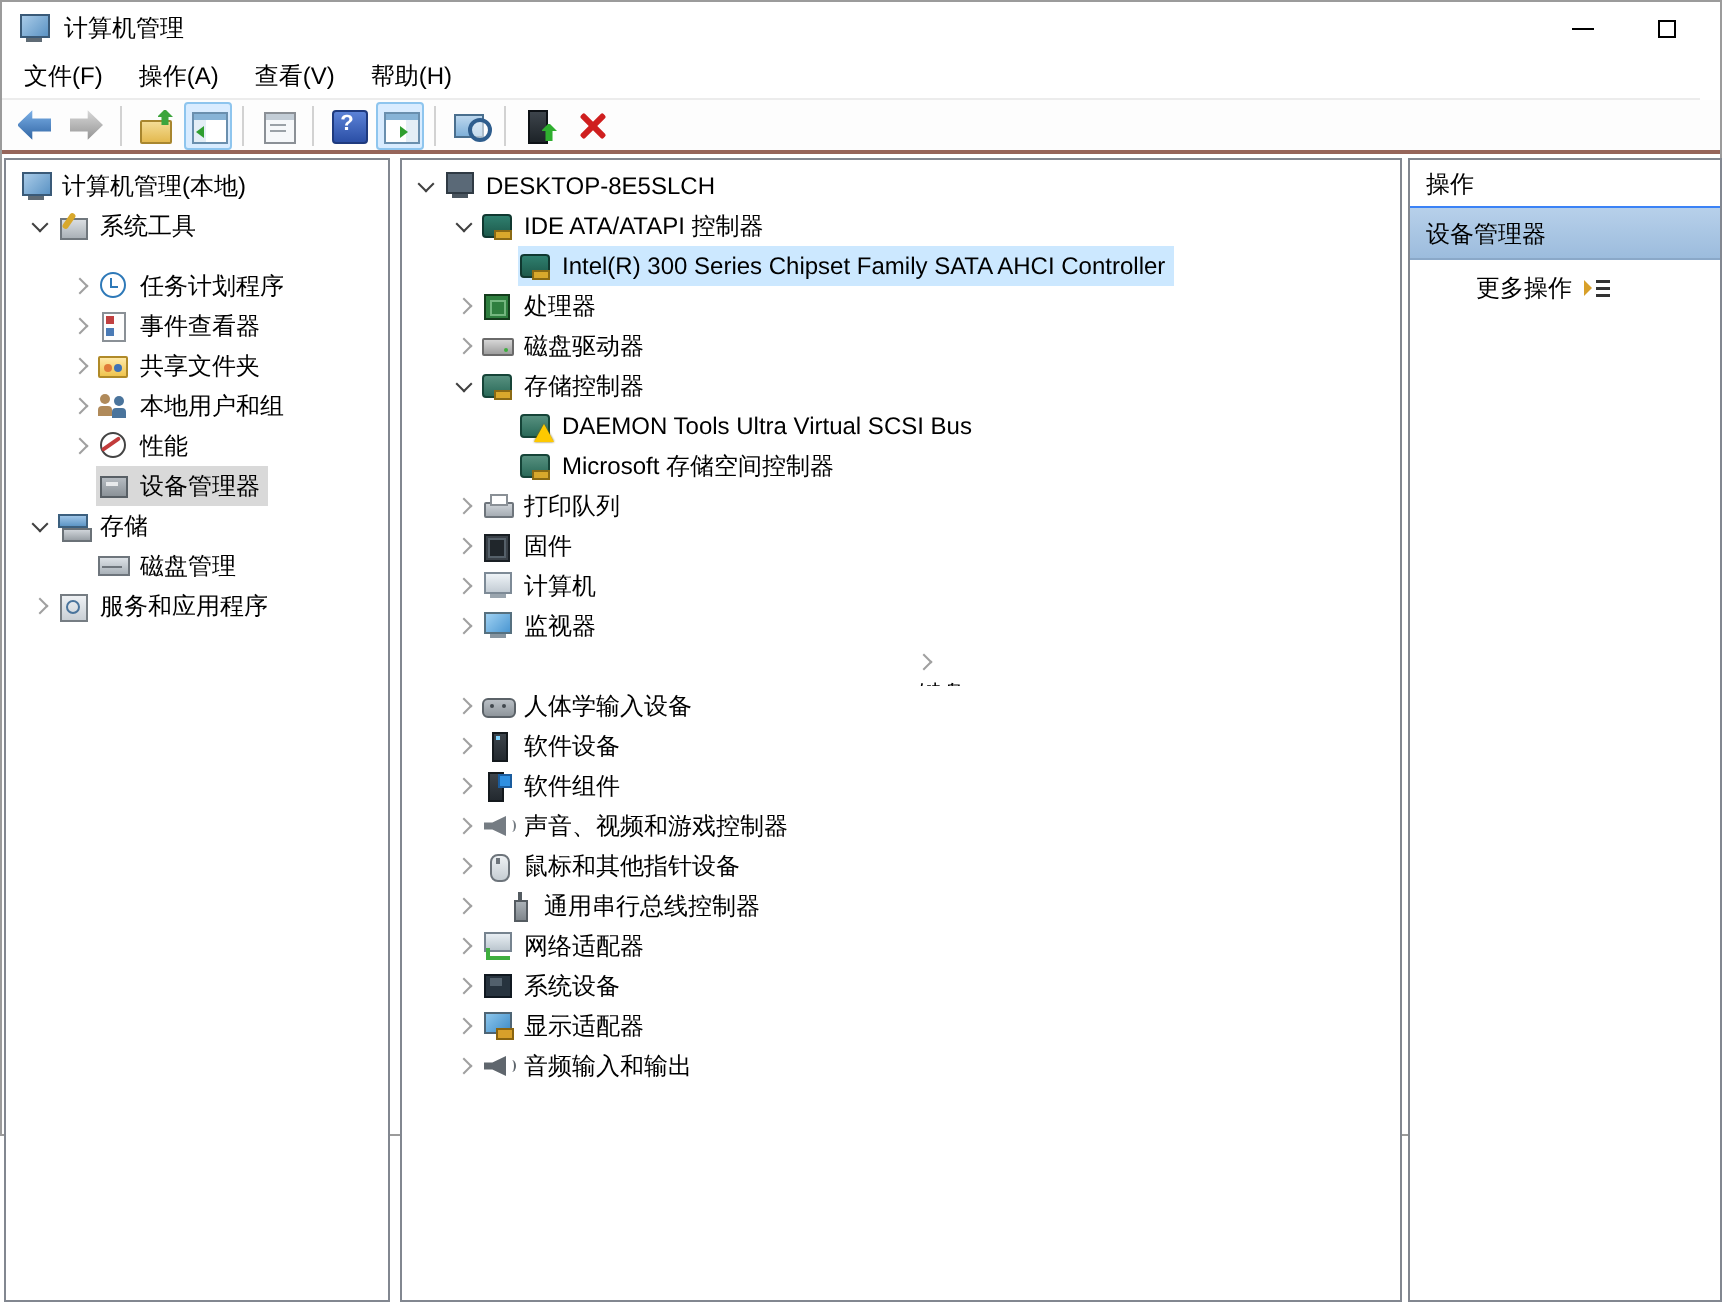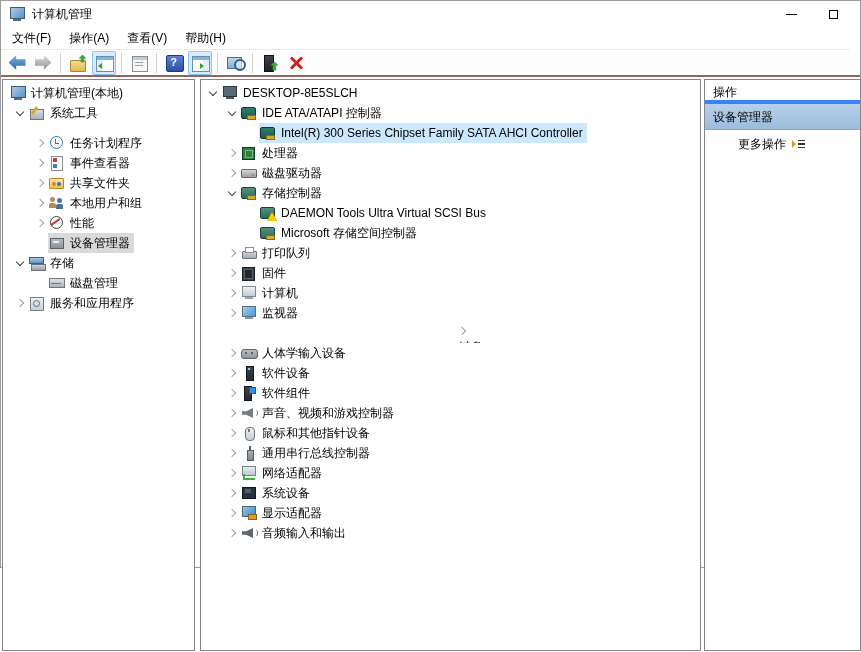--- a/index.html
+++ b/index.html
@@ -128,21 +128,21 @@
   .ic-network-adapter::before { left:1px; top:0; width:12px; height:8px; background:linear-gradient(#e8eef3,#bcc7cf); border:1px solid #76838f; }
   .ic-network-adapter::after { left:2px; top:8px; width:10px; height:4px; border-bottom:2px solid #3faf3f; border-left:2px solid #3faf3f; }
   .ic-system-devices::before { left:1px; top:1px; width:12px; height:10px; background:#27333e; border:1px solid #101820; }
   .ic-system-devices::after { left:4px; top:3px; width:6px; height:4px; background:#52606c; }
   .ic-display-adapter::before { left:1px; top:0; width:12px; height:9px; background:linear-gradient(135deg,#8cc6ec,#3f8cc8); border:1px solid #4e6575; }
   .ic-display-adapter::after { right:0; bottom:0; width:7px; height:4px; background:#d8a02a; border:1px solid #8a6410; }
   .ic-audio-io::before { left:1px; top:2px; width:11px; height:10px; background:#5f666d; clip-path:polygon(0 32%,38% 32%,100% 0,100% 100%,38% 68%,0 68%); }
   .ic-audio-io::after { left:13px; top:4px; width:3px; height:6px; border-right:1.5px solid #5f666d; border-radius:50%; }
 
   
-  .ap-header { height:24px; line-height:24px; padding-left:8px; border-bottom:4px solid #3b82f6; background:#fff;font-family:Liberation Serif, serif; }
+  .ap-header { height:24px; line-height:24px; padding-left:8px; border-bottom:1px solid #3b82f6; background:#fff;font-family:Liberation Serif, serif; }
   .ap-section { height:26px; line-height:26px; padding-left:8px; background:linear-gradient(#b7d0ea,#9cbcdd); border-bottom:1px solid #8aa8c8; }
   .ap-more { height:28px; display:flex; align-items:center; padding-left:33px; }
   .more-icon { position:relative; width:14px; height:12px; margin-left:6px; flex:none; }
   .more-icon::before { content:""; position:absolute; left:0; top:2px; width:4px; height:8px; background:#d8a02a; clip-path:polygon(0 0,100% 50%,0 100%); }
   .more-icon::after { content:""; position:absolute; left:6px; top:2px; width:7px; height:9px; background:repeating-linear-gradient(#333 0 1.5px,transparent 1.5px 3.5px); }
 </style>
 </head>
 <body>
 
 <div class="window">
@@ -405,21 +405,21 @@
             <span class="lbl">声音、视频和游戏控制器</span>
           </span>
         </div>
         <div class="trow" style="padding-left: 23px; text-align: center;">
           <span class="chev chev-right"></span>
           <span class="rowsel">
             <span class="ic ic-mouse"></span>
             <span class="lbl">鼠标和其他指针设备</span>
           </span>
         </div>
-        <div class="trow" style="padding-left: 23px;">
+        <div class="trow" style="padding-left: 23px; gap: 10px;">
           <span class="chev chev-right"></span>
           <span class="rowsel">
             <span class="ic ic-usb"></span>
             <span class="lbl">通用串行总线控制器</span>
           </span>
         </div>
         <div class="trow" style="padding-left: 23px;">
           <span class="chev chev-right"></span>
           <span class="rowsel">
             <span class="ic ic-network-adapter"></span>

